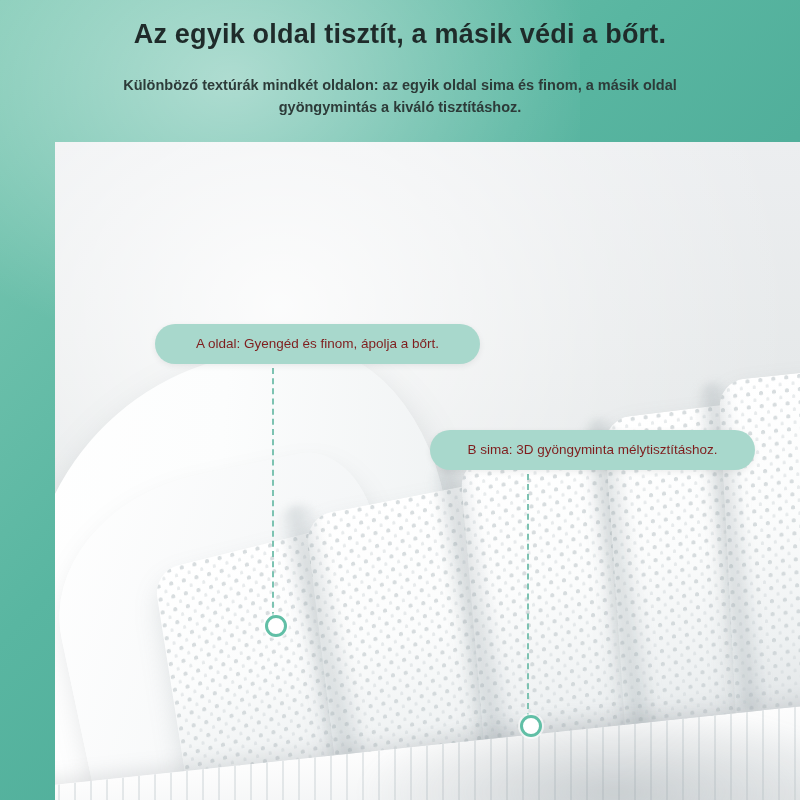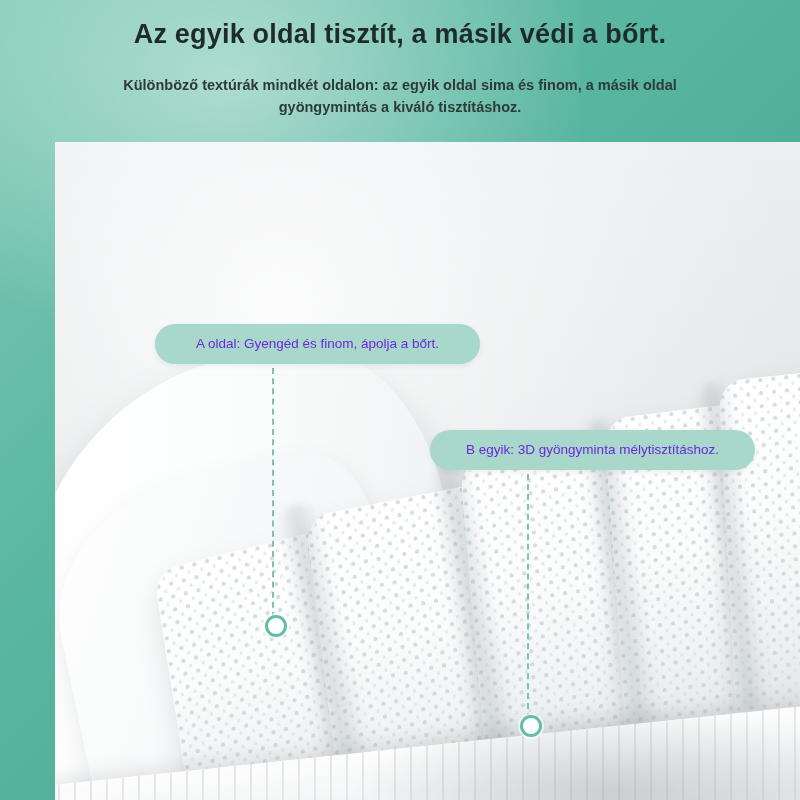--- a/index.html
+++ b/index.html
@@ -187,21 +187,21 @@
     height: 180px;
     background: radial-gradient(ellipse at center, rgba(120,132,138,0.32) 0%, rgba(120,132,138,0.0) 70%);
     filter: blur(6px);
   }
 
   
   .callout {
     position: absolute;
     z-index: 6;
     background: #a8d8cc;
-    color: #6d28d9;
+    color: #7f1d1d;
     border-radius: 22px;
     padding: 11px 20px;
     font-size: 13.5px;
     line-height: 1.35;
     text-align: center;
     box-shadow: 0 2px 6px rgba(0,0,0,0.07);
   }
   .callout-a { left: 100px; top: 182px; width: 285px; }
   .callout-b { left: 375px; top: 288px; width: 285px; }
 
@@ -261,16 +261,16 @@
     </div>
 
     <div class="leader leader-a"></div>
     <div class="leader leader-b"></div>
 
     <div class="dot dot-a"></div>
     <div class="dot dot-b"></div>
 
     <div class="callout callout-a">A oldal: Gyengéd és finom, ápolja a bőrt.</div>
 
-    <div class="callout callout-b">B egyik: 3D gyöngyminta mélytisztításhoz.</div>
+    <div class="callout callout-b">B sima: 3D gyöngyminta mélytisztításhoz.</div>
   </div>
 
 </div>
 
 </body></html>

